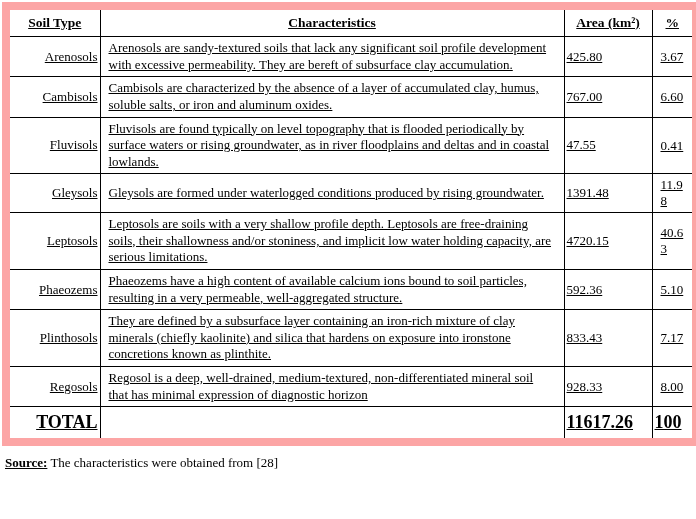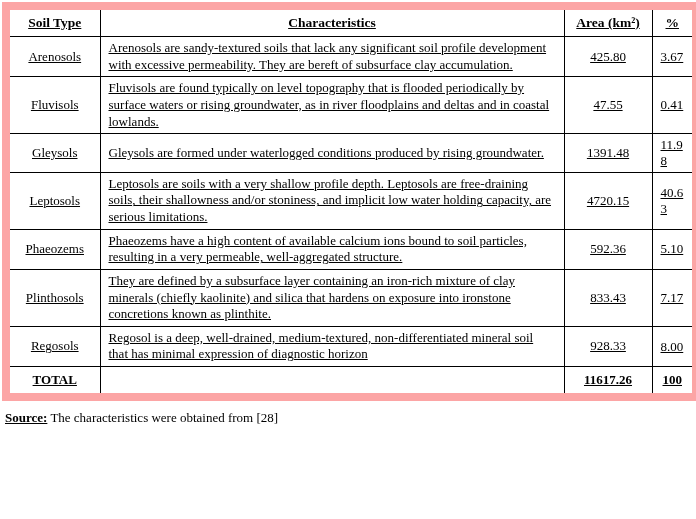--- a/index.html
+++ b/index.html
@@ -31,41 +31,41 @@
     box-sizing: border-box;
     overflow: hidden;
   }
   .soil-table th {
     font-weight: bold;
     text-align: center;
     padding: 5px 2px;
     font-size: 13.5px;
   }
   td.soil {
-    text-align: center;
+    text-align: right;
     padding: 3px 2px;
   }
   td.chars {
     text-align: left;
     padding: 3px 8px;
     line-height: 1.28;
   }
   td.num {
-    text-align: center;
+    text-align: left;
     padding: 3px 2px;
   }
   td.pct {
     text-align: left;
     padding: 3px 8px;
     line-height: 1.22;
     word-break: break-all;
   }
   tr.total-row td {
     font-weight: bold;
-    font-size: 13px;
+    font-size: 18px;
   }
   tr.total-row td.soil { padding: 5px 2px; }
   .source-note {
     margin: 9px 0 0 3px;
     font-size: 13px;
   }
   .source-note .src-label { font-weight: bold; text-decoration: underline; }
 </style>
 </head>
 <body>
@@ -86,20 +86,26 @@
         <th>Area (km²)</th>
         <th>%</th>
       </tr>
     </thead>
     <tbody id="rows">
         <tr>
           <td class="soil">Arenosols</td>
           <td class="chars">Arenosols are sandy-textured soils that lack any significant soil profile development with excessive permeability. They are bereft of subsurface clay accumulation.</td>
           <td class="num">425.80</td>
           <td class="num pct">3.67</td>
+        </tr>
+        <tr>
+          <td class="soil">Cambisols</td>
+          <td class="chars">Cambisols are characterized by the absence of a layer of accumulated clay, humus, soluble salts, or iron and aluminum oxides.</td>
+          <td class="num">767.00</td>
+          <td class="num pct">6.60</td>
         </tr>
         <tr>
           <td class="soil">Fluvisols</td>
           <td class="chars">Fluvisols are found typically on level topography that is flooded periodically by surface waters or rising groundwater, as in river floodplains and deltas and in coastal lowlands.</td>
           <td class="num">47.55</td>
           <td class="num pct">0.41</td>
         </tr>
         <tr>
           <td class="soil">Gleysols</td>
           <td class="chars">Gleysols are formed under waterlogged conditions produced by rising groundwater.</td>

